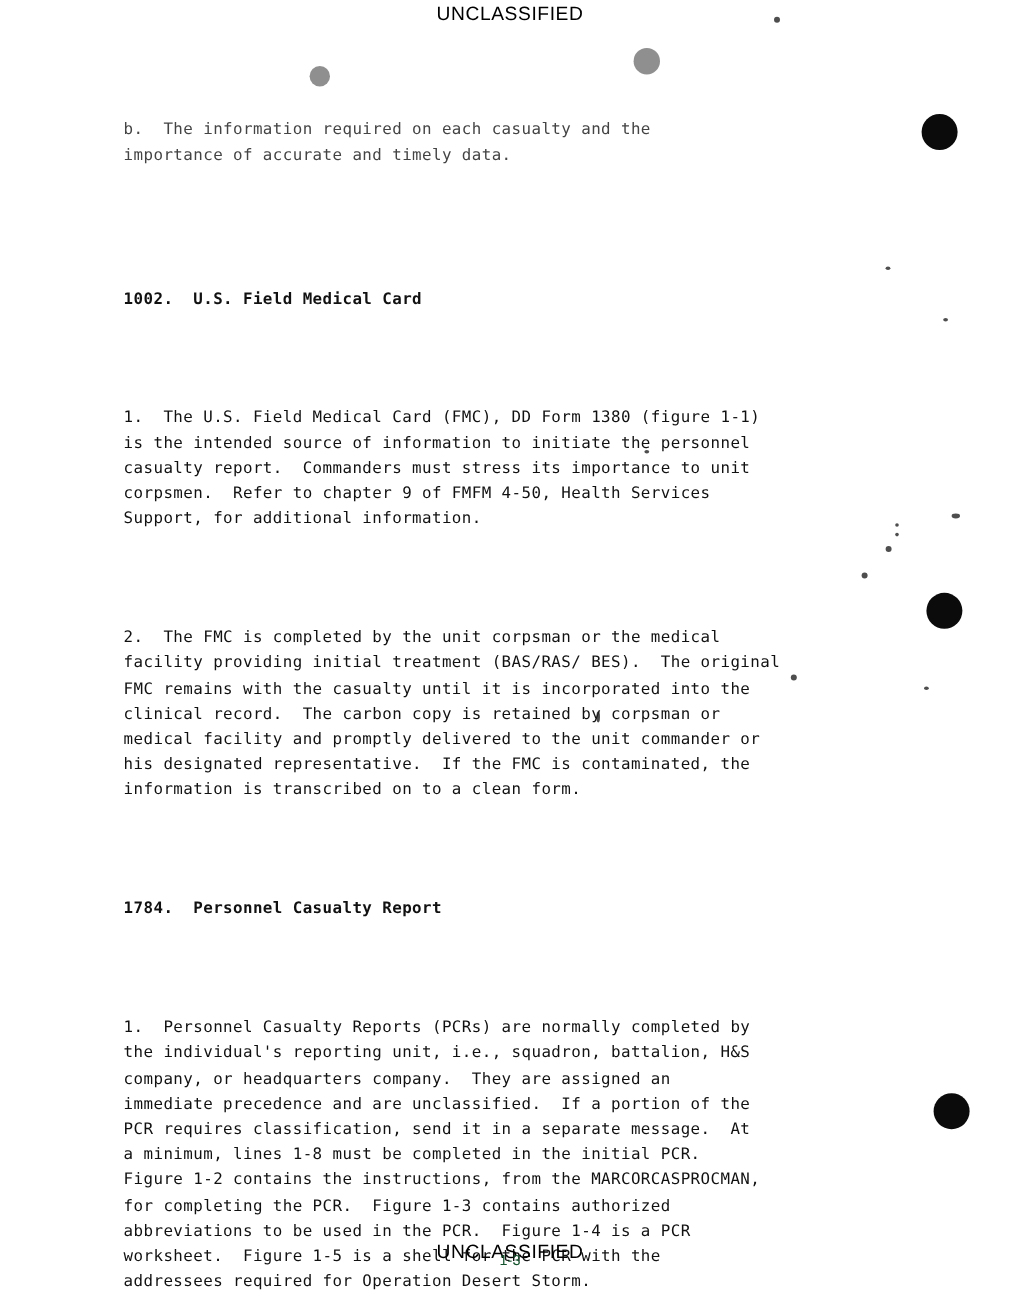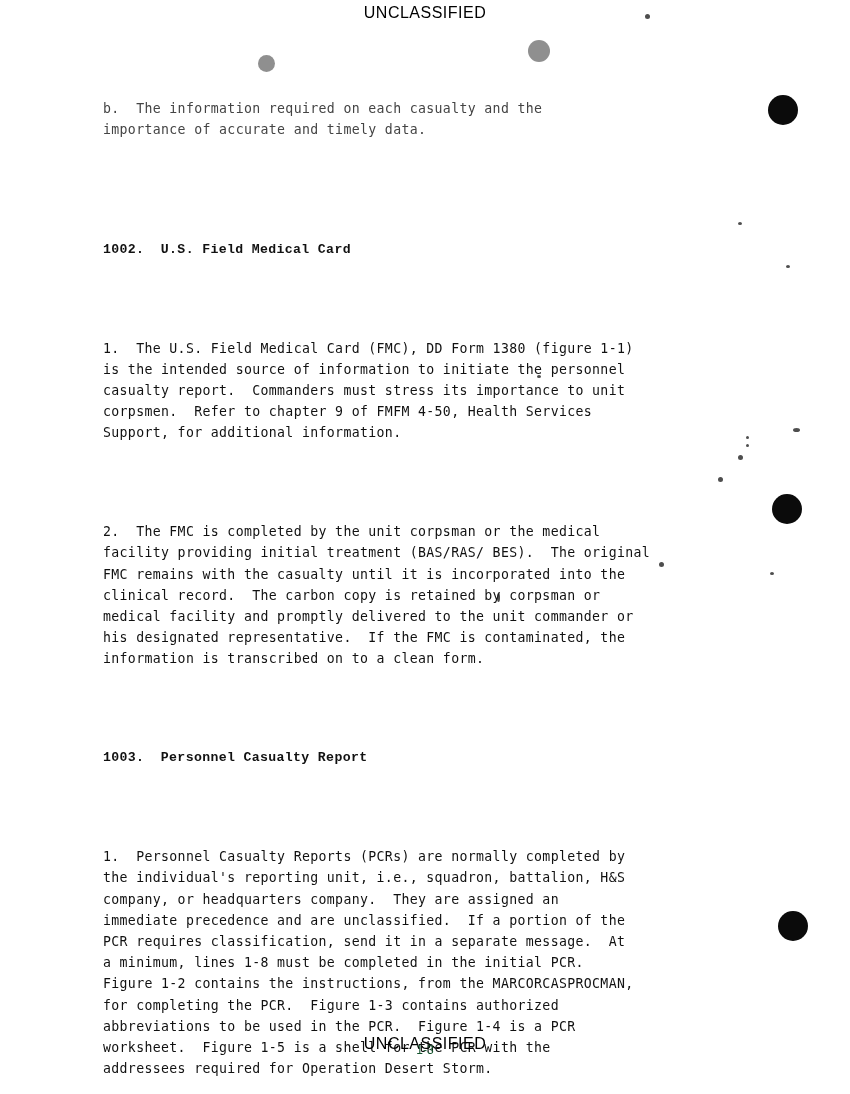--- a/index.html
+++ b/index.html
@@ -72,21 +72,20 @@
 
   .para {
     margin: 0 0 14px 0;
     white-space: pre-wrap;
   }
 
   .heading {
     margin: 0 0 14px 0;
     font-weight: bold;
     white-space: pre-wrap;
-    font-family: Liberation Mono, monospace;
   }
 
   .first-line-faded {
     color: #444;
     margin-top: 24px;
   }
 
   
   .blob {
     position: absolute;
@@ -130,21 +129,21 @@
 Support, for additional information.</p>
 
     <p class="para">2.  The FMC is completed by the unit corpsman or the medical
 facility providing initial treatment (BAS/RAS/ BES).  The original
 FMC remains with the casualty until it is incorporated into the
 clinical record.  The carbon copy is retained by corpsman or
 medical facility and promptly delivered to the unit commander or
 his designated representative.  If the FMC is contaminated, the
 information is transcribed on to a clean form.</p>
 
-    <p class="heading">1003.  Personnel Casualty Report</p>
+    <p class="heading">1784.  Personnel Casualty Report</p>
 
     <p class="para">1.  Personnel Casualty Reports (PCRs) are normally completed by
 the individual's reporting unit, i.e., squadron, battalion, H&amp;S
 company, or headquarters company.  They are assigned an
 immediate precedence and are unclassified.  If a portion of the
 PCR requires classification, send it in a separate message.  At
 a minimum, lines 1-8 must be completed in the initial PCR.
 Figure 1-2 contains the instructions, from the MARCORCASPROCMAN,
 for completing the PCR.  Figure 1-3 contains authorized
 abbreviations to be used in the PCR.  Figure 1-4 is a PCR

